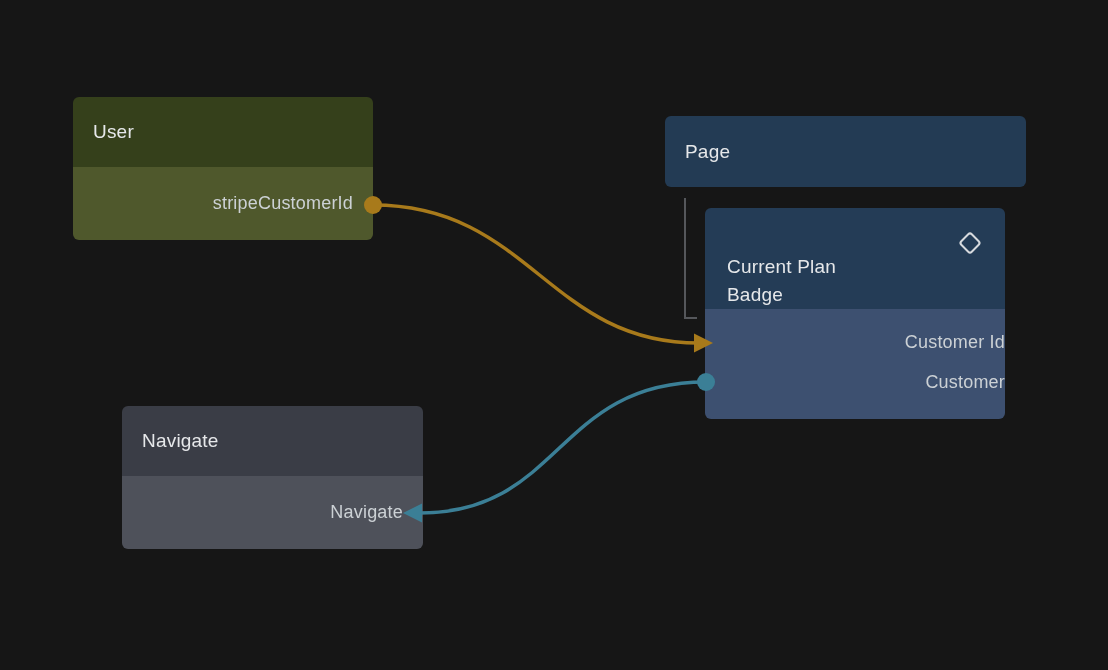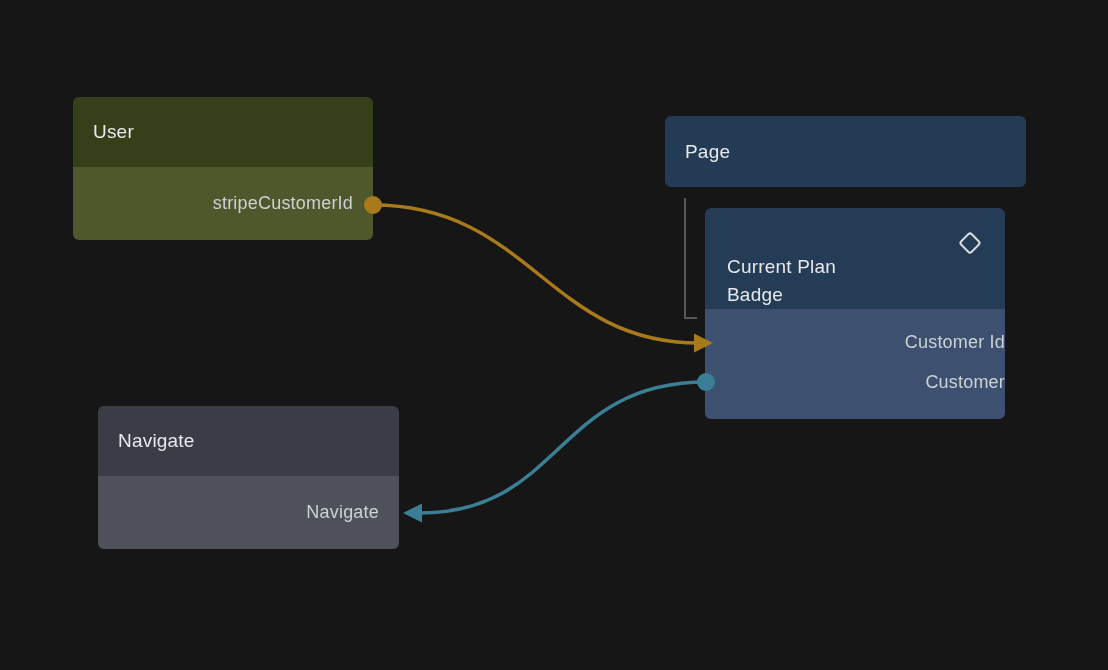--- a/index.html
+++ b/index.html
@@ -58,21 +58,21 @@
   .node-cpb .node-body{height:110px;padding-top:13px;}
   .node-cpb .row{height:40px;padding-left:22px;justify-content:flex-end;}
   .cpb-icon{
     position:absolute;
     right:22px;
     top:22px;
     width:26px;
     height:26px;
   }
   
-  .node-nav{left:98px;top:406px;width:301px;}
+  .node-nav{left:122px;top:406px;width:301px;}
   .node-nav .node-header{height:70px;}
   .node-nav .node-body{height:73px;}
   .node-nav .row{height:73px;justify-content:flex-end;padding-right:20px;}
 
   .edge-layer{
     position:absolute;
     left:0;top:0;
     width:1108px;
     height:670px;
   }

